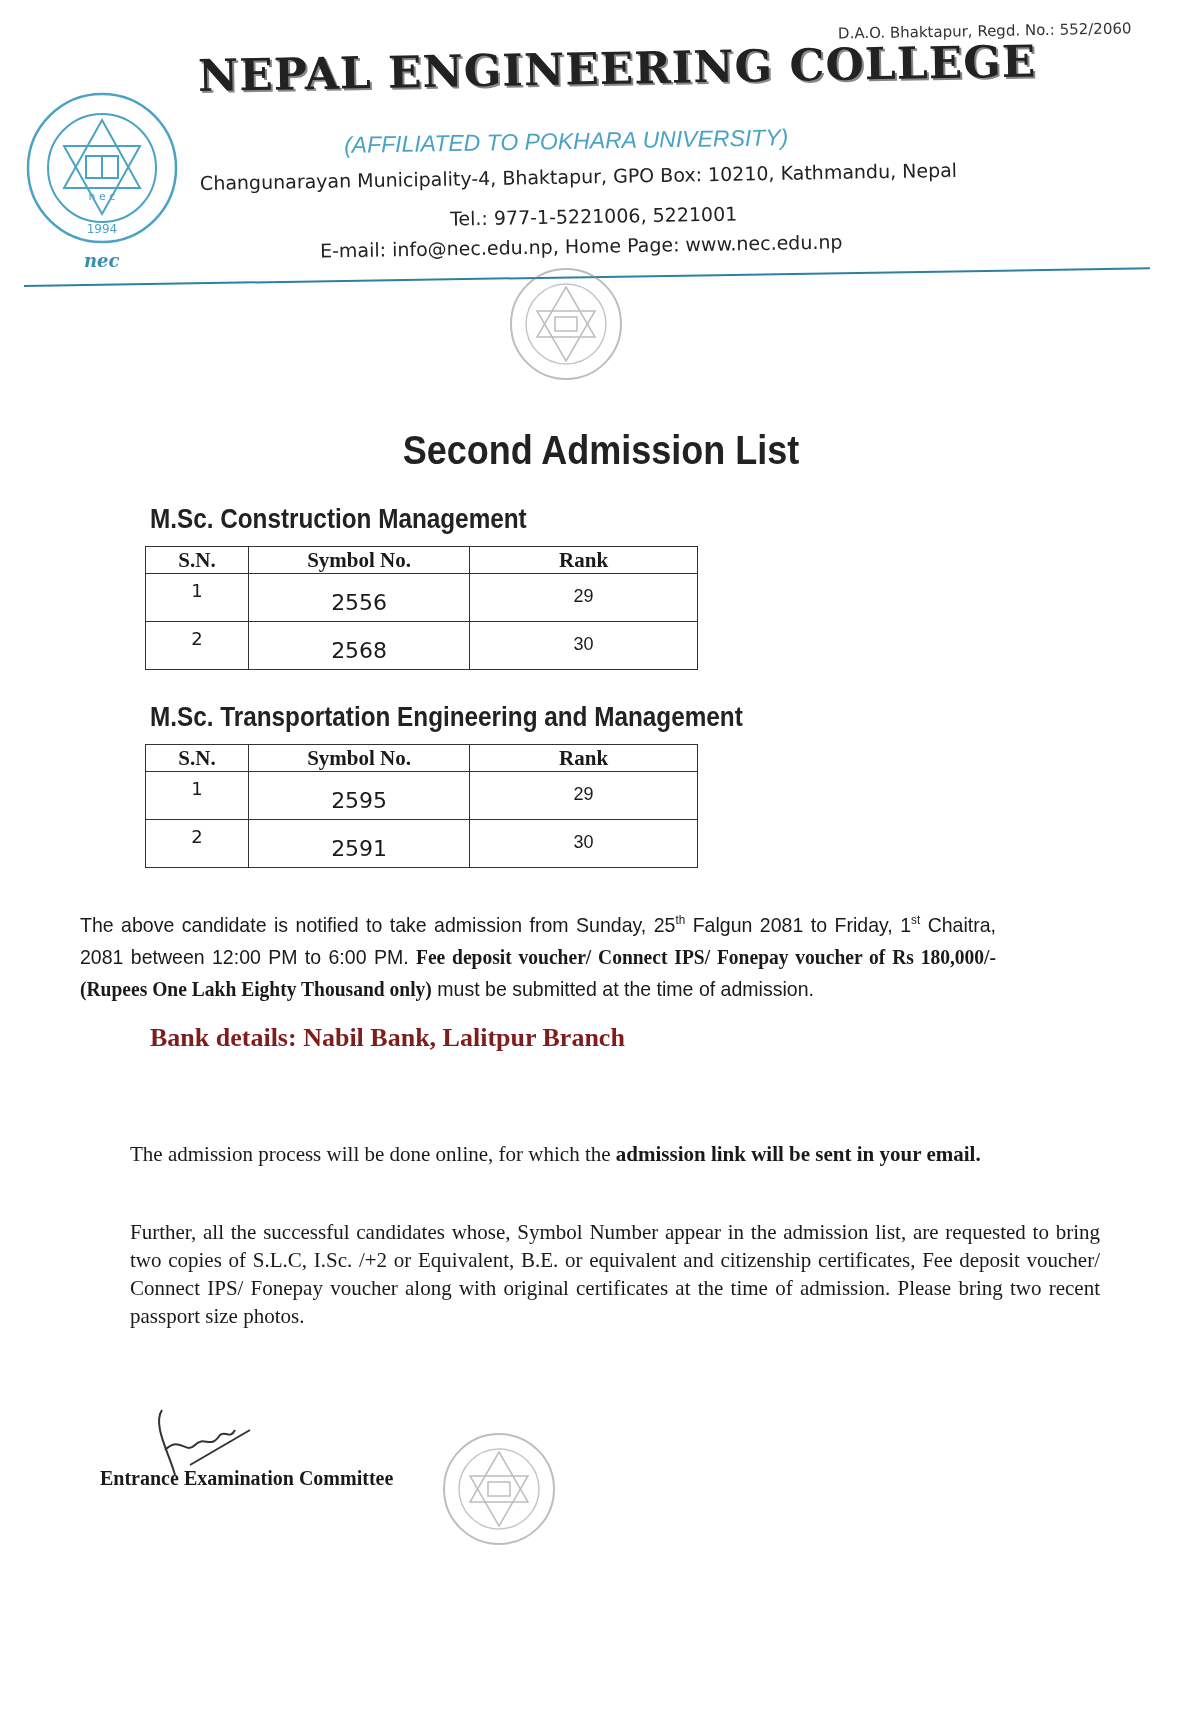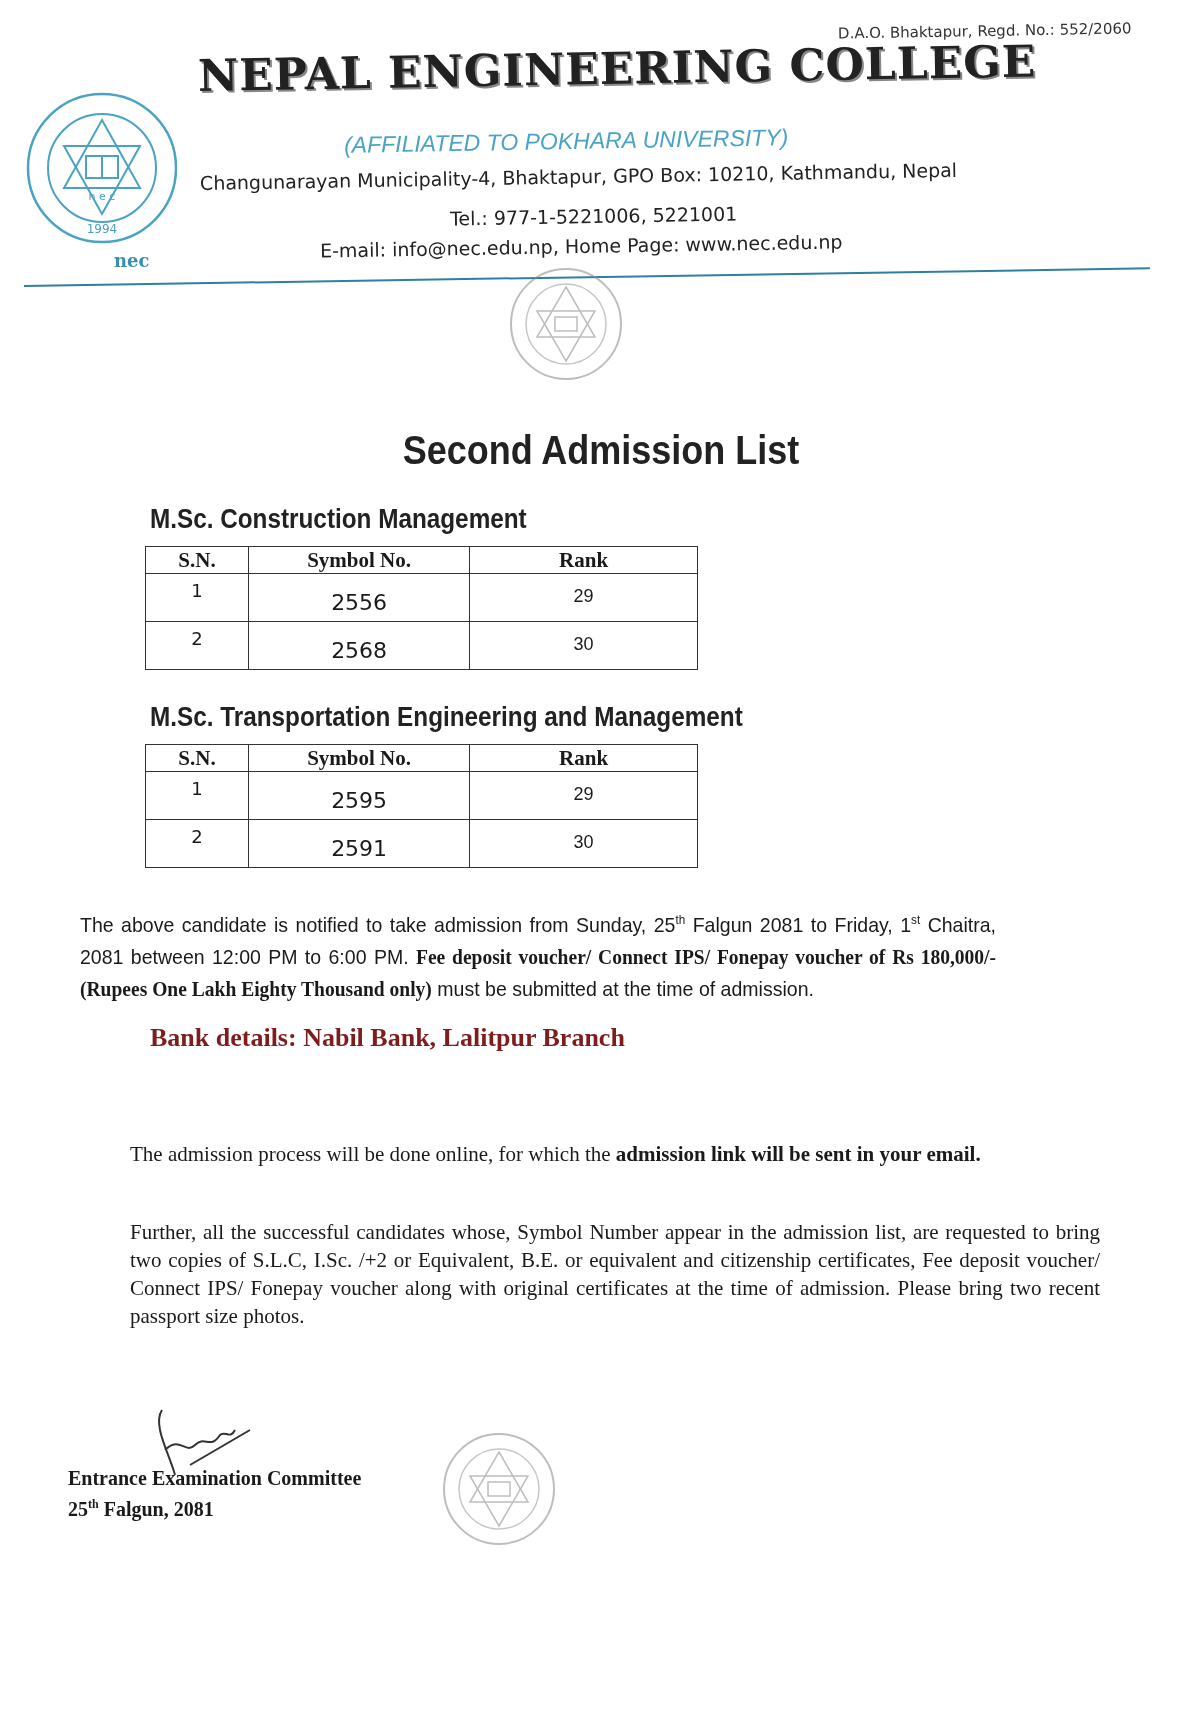--- a/index.html
+++ b/index.html
@@ -6,37 +6,37 @@
   body { width: 1202px; height: 1714px; background: #ffffff; position: relative; overflow: hidden; font-family: "Liberation Sans", sans-serif; color: #1a1a1a; }
   .abs { position: absolute; }
   .regd { left: 838px; top: 22px; font-family: "DejaVu Sans", sans-serif; font-size: 15px; color: #333; transform: rotate(-1deg); }
   .college-name { left: 198px; top: 50px; font-family: "DejaVu Serif", serif; font-weight: bold; font-size: 44px; letter-spacing: 1px; color: #222; text-shadow: 2px 2px 0 #888; transform: rotate(-1deg); transform-origin: left; }
   .affiliated { left: 344px; top: 128px; font-size: 23px; font-style: italic; color: #4aa3c4; transform: rotate(-1deg); }
   .address { left: 200px; top: 172px; font-family: "DejaVu Sans", sans-serif; font-size: 19px; color: #222; transform: rotate(-1deg); transform-origin: left; }
   .tel { left: 450px; top: 205px; font-family: "DejaVu Sans", sans-serif; font-size: 19px; color: #222; transform: rotate(-1deg); }
   .email { left: 320px; top: 235px; font-family: "DejaVu Sans", sans-serif; font-size: 19px; color: #222; transform: rotate(-1deg); }
   .header-rule { left: 24px; top: 285px; width: 1126px; height: 2px; background: #2e7fa0; transform: rotate(-0.9deg); transform-origin: left; }
   .logo { left: 24px; top: 90px; width: 156px; height: 156px; }
-  .logo-caption { left: 84px; top: 250px; font-family: "DejaVu Serif", serif; font-weight: bold; font-size: 18px; color: #3a8fb0; margin-left: 30px; }
+  .logo-caption { left: 84px; top: 250px; font-family: "DejaVu Serif", serif; font-style: italic; font-weight: bold; font-size: 18px; color: #3a8fb0; }
   .seal { width: 118px; height: 118px; opacity: 0.55; }
   .title { left: 0; width: 1202px; top: 428px; text-align: center; font-weight: bold; font-size: 40px; color: #222; transform: scaleX(0.9); }
   .section-title { font-weight: bold; font-size: 27px; color: #222; transform: scaleX(0.9); transform-origin: left; }
   table { border-collapse: collapse; position: absolute; width: 553px; font-family: "Liberation Serif", serif; }
   th, td { border: 1.5px solid #333; text-align: center; }
   th { height: 27px; font-size: 21px; font-weight: bold; }
   td { height: 48px; vertical-align: top; }
   .c1 { width: 95px; } .c2 { width: 204px; } .c3 { width: 210px; }
   td.sn { font-family: "DejaVu Sans", sans-serif; font-size: 18px; padding-top: 6px; }
   td.sym { font-family: "DejaVu Sans", sans-serif; font-size: 22px; padding-top: 16px; }
   td.rank { font-family: "Liberation Sans", sans-serif; font-size: 18px; padding-top: 12px; }
   .para { left: 80px; width: 985px; font-size: 21px; line-height: 32px; text-align: justify; transform: scaleX(0.93); transform-origin: left; }
   .para b { font-family: "Liberation Serif", serif; }
   .bank { left: 150px; font-family: "Liberation Serif", serif; font-weight: bold; font-size: 26px; line-height: 37px; color: #7f1d1d; }
   .para2 { left: 96px; width: 970px; font-family: "Liberation Serif", serif; font-size: 21px; line-height: 28px; text-align: justify; margin-left: 34px; }
-  .sig-line { left: 68px; font-family: "Liberation Serif", serif; font-weight: bold; font-size: 20px; line-height: 26px; }
+  .sig-line { left: 100px; font-family: "Liberation Serif", serif; font-weight: bold; font-size: 20px; line-height: 26px; }
   sup { font-size: 60%; }
 </style>
 </head>
 <body>
 
 <div class="abs regd">D.A.O. Bhaktapur, Regd. No.: 552/2060</div>
 
 <svg class="abs logo" viewBox="0 0 156 156">
   <circle cx="78" cy="78" r="74" fill="none" stroke="#4aa3c4" stroke-width="2.5"></circle>
   <circle cx="78" cy="78" r="54" fill="none" stroke="#4aa3c4" stroke-width="2"></circle>
@@ -120,21 +120,20 @@
   <span>The admission process will be done online, for which the </span><b>admission link will be sent in your email.</b>
 </p>
 
 <p class="abs para2" style="top:1218px;">Further, all the successful candidates whose, Symbol Number appear in the admission list, are requested to bring two copies of S.L.C, I.Sc. /+2 or Equivalent, B.E. or equivalent and citizenship certificates, Fee deposit voucher/ Connect IPS/ Fonepay voucher along with original certificates at the time of admission. Please bring two recent passport size photos.</p>
 
 <svg class="abs" style="left:150px; top:1405px; width:120px; height:90px;" viewBox="0 0 120 90">
   <path d="M12 5 C2 20, 20 50, 25 70 M15 45 C30 30, 35 50, 45 40 C55 30, 60 45, 70 30 C75 25, 80 35, 85 25 M40 60 L100 25" fill="none" stroke="#333" stroke-width="2"></path>
 </svg>
 <div class="abs sig-line" style="top:1465px;">
   <div>Entrance Examination Committee</div>
-  <div><span>25</span><sup>th</sup><span> Falgun, 2081</span></div>
 </div>
 
 <svg class="abs seal" style="left:440px; top:1430px;" viewBox="0 0 118 118">
   <circle cx="59" cy="59" r="55" fill="none" stroke="#888" stroke-width="2"></circle>
   <circle cx="59" cy="59" r="40" fill="none" stroke="#999" stroke-width="1.5"></circle>
   <polygon points="59,22 88,72 30,72" fill="none" stroke="#888" stroke-width="1.5"></polygon>
   <polygon points="59,96 88,46 30,46" fill="none" stroke="#888" stroke-width="1.5"></polygon>
   <rect x="48" y="52" width="22" height="14" fill="none" stroke="#888" stroke-width="1.5"></rect>
 </svg>
 

